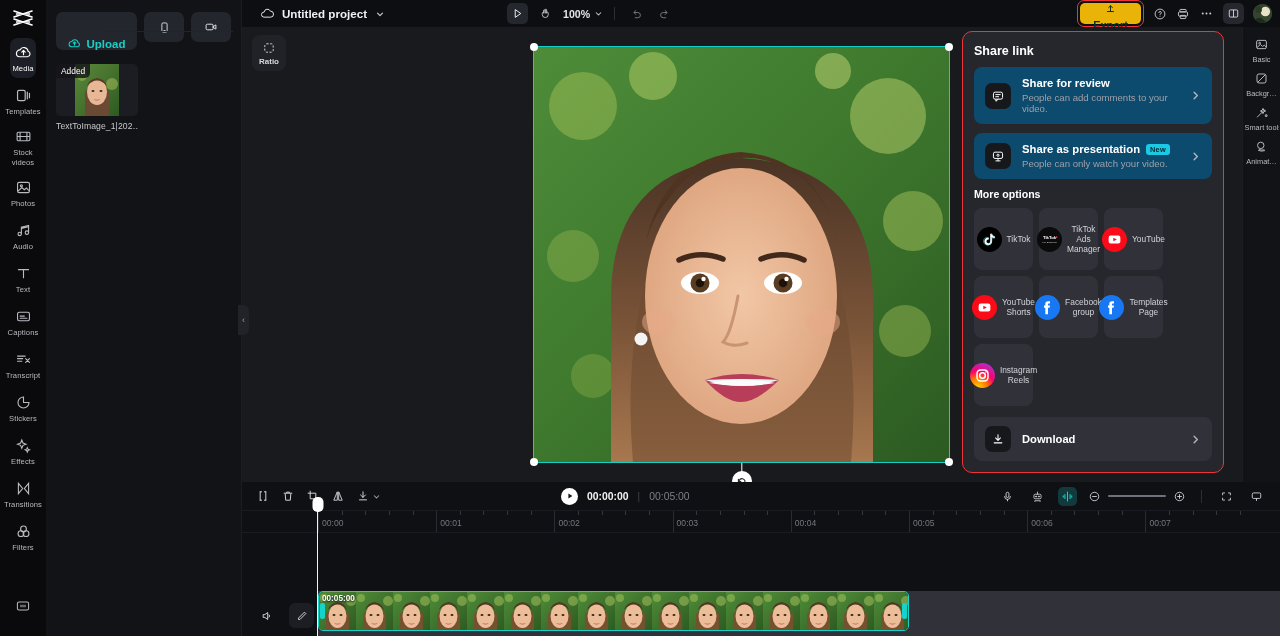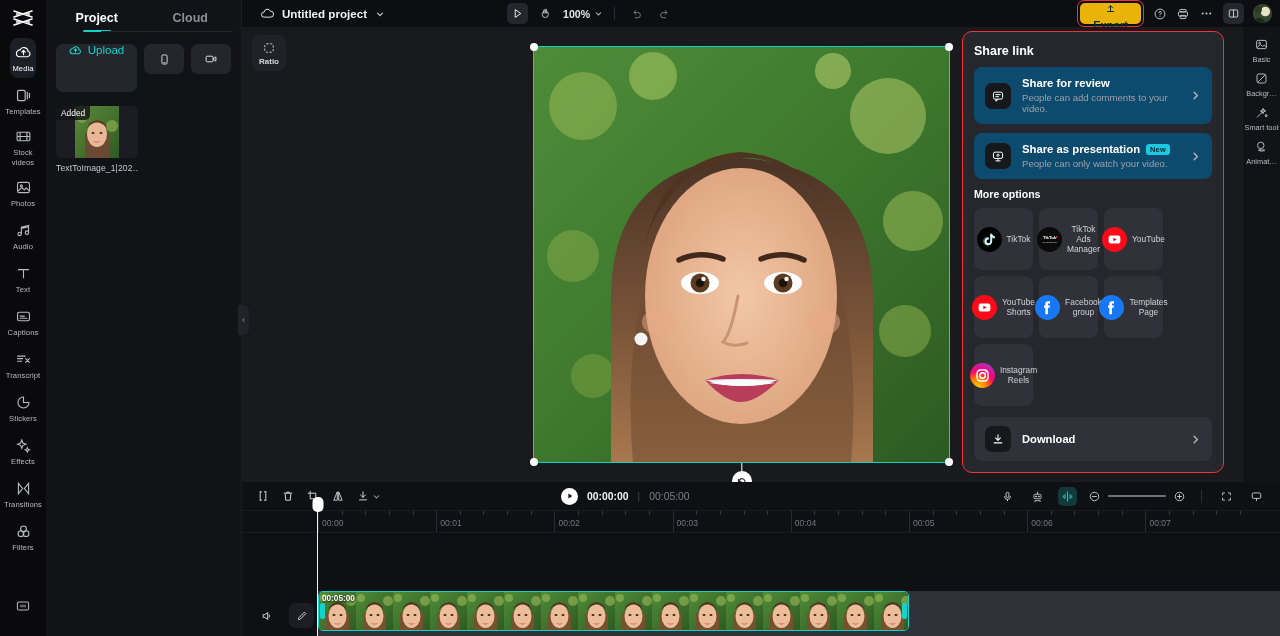--- a/index.html
+++ b/index.html
@@ -33,22 +33,22 @@
     position:absolute; left:46px; top:0; width:196px; height:636px;
     background:#121317; border-right:1px solid #1c1d22;
   }
   .panel-tabs { display:flex; height:32px; align-items:flex-end; padding:0 4px; }
   .ptab { flex:1; text-align:center; font-size:12.5px; color:#8e8f97; padding-bottom:7px; cursor:pointer; position:relative; font-weight:600;}
   .ptab.active { color:#fff; }
   .ptab.active:after{ content:""; position:absolute; left:50%; transform:translateX(-50%); bottom:0; width:28px; height:2.5px; background:#15d0c7; border-radius:2px;}
   .ptab-sep { position:absolute; left:55px; right:8px; top:31px; height:1px; background:#23242a;}
   .upload-row { display:flex; gap:7px; padding:12px 10px 0; }
   .btn-upload {
-    flex:1; height:48px; background:#24262d; border-radius:7px; display:flex; align-items:flex-start;
-    justify-content:center; gap:6px; color:#15d0c7; font-size:11.5px; font-weight:400; cursor:pointer;
+    flex:1; height:38px; background:#24262d; border-radius:7px; display:flex; align-items:flex-end;
+    justify-content:center; gap:6px; color:#15d0c7; font-size:11.5px; font-weight:700; cursor:pointer;
   }
   .btn-sq { width:40px; height:30px; background:#24262d; border-radius:7px; display:flex; align-items:center; justify-content:center; cursor:pointer;}
   .media-grid { padding:14px 10px 0; }
   .media-card { width:82px; cursor:pointer; }
   .media-thumb {
     width:82px; height:52px; border-radius:5px; background:#1c1d22; position:relative; overflow:hidden;
     display:flex; align-items:center; justify-content:center;
   }
   .media-thumb .face { width:44px; height:52px; }
   .badge-added {
@@ -310,24 +310,20 @@
       <span class="rail-ico">
         <svg width="16" height="16" viewBox="0 0 20 20" fill="none" stroke="currentColor" stroke-width="1.3">
             <rect x="3" y="5" width="14" height="10" rx="2"></rect>
             <path d="M7.5 8.5v3M10 8.5v3M12.5 8.5v3"></path>
           </svg>
       </span>
     </div>
   </div>
 
   <div class="panel">
-    <div class="panel-tabs">
-      <div class="ptab active">Project</div>
-      <div class="ptab">Cloud</div>
-    </div>
     <div class="ptab-sep"></div>
 
     <div class="upload-row">
       <div class="btn-upload">
         <span>
           <svg width="13" height="13" viewBox="0 0 20 20" fill="none" stroke="#15d0c7" stroke-width="1.6">
               <path d="M5.5 15a4 4 0 0 1 .4-8 5 5 0 0 1 9.5 1.6 3.3 3.3 0 0 1-.6 6.4H5.5z"></path>
               <path d="M10 12.5V7.5M8 9.5l2-2 2 2" stroke-linecap="round" stroke-linejoin="round"></path>
             </svg>
         </span>

